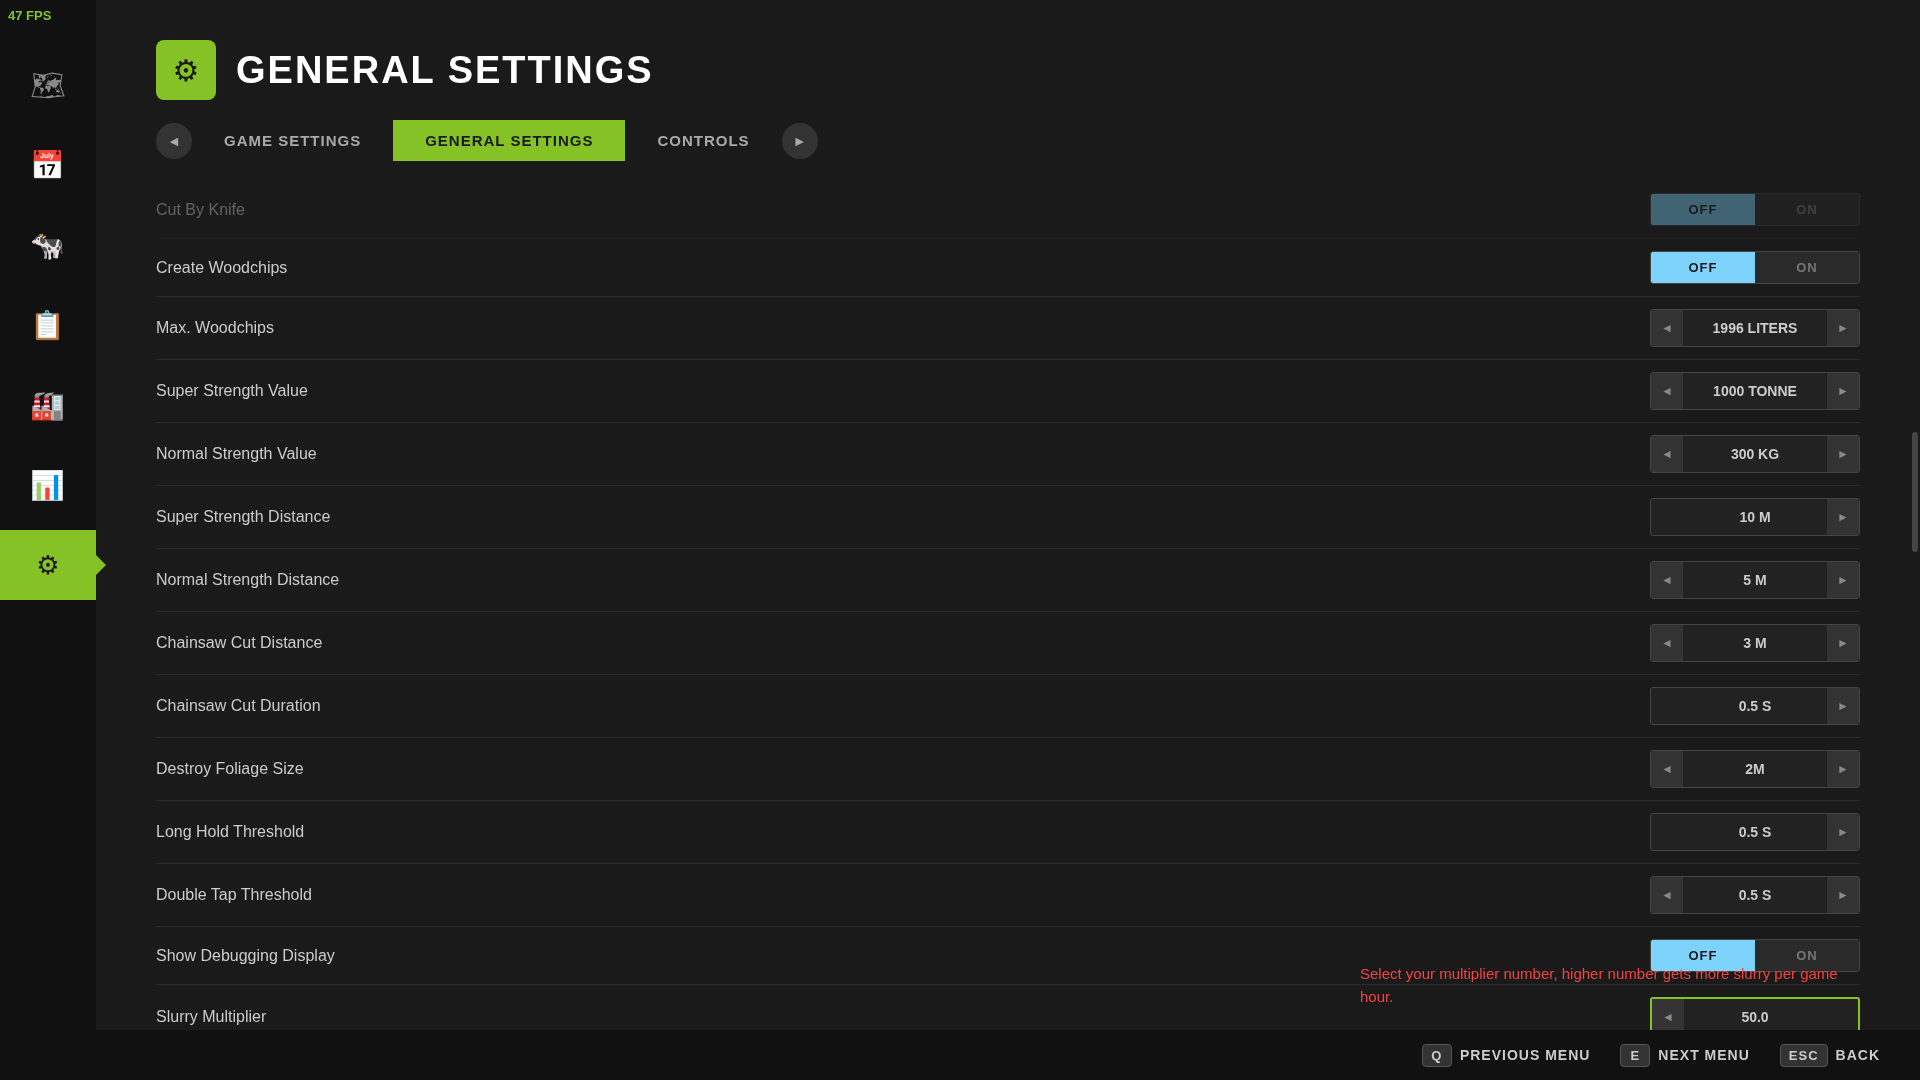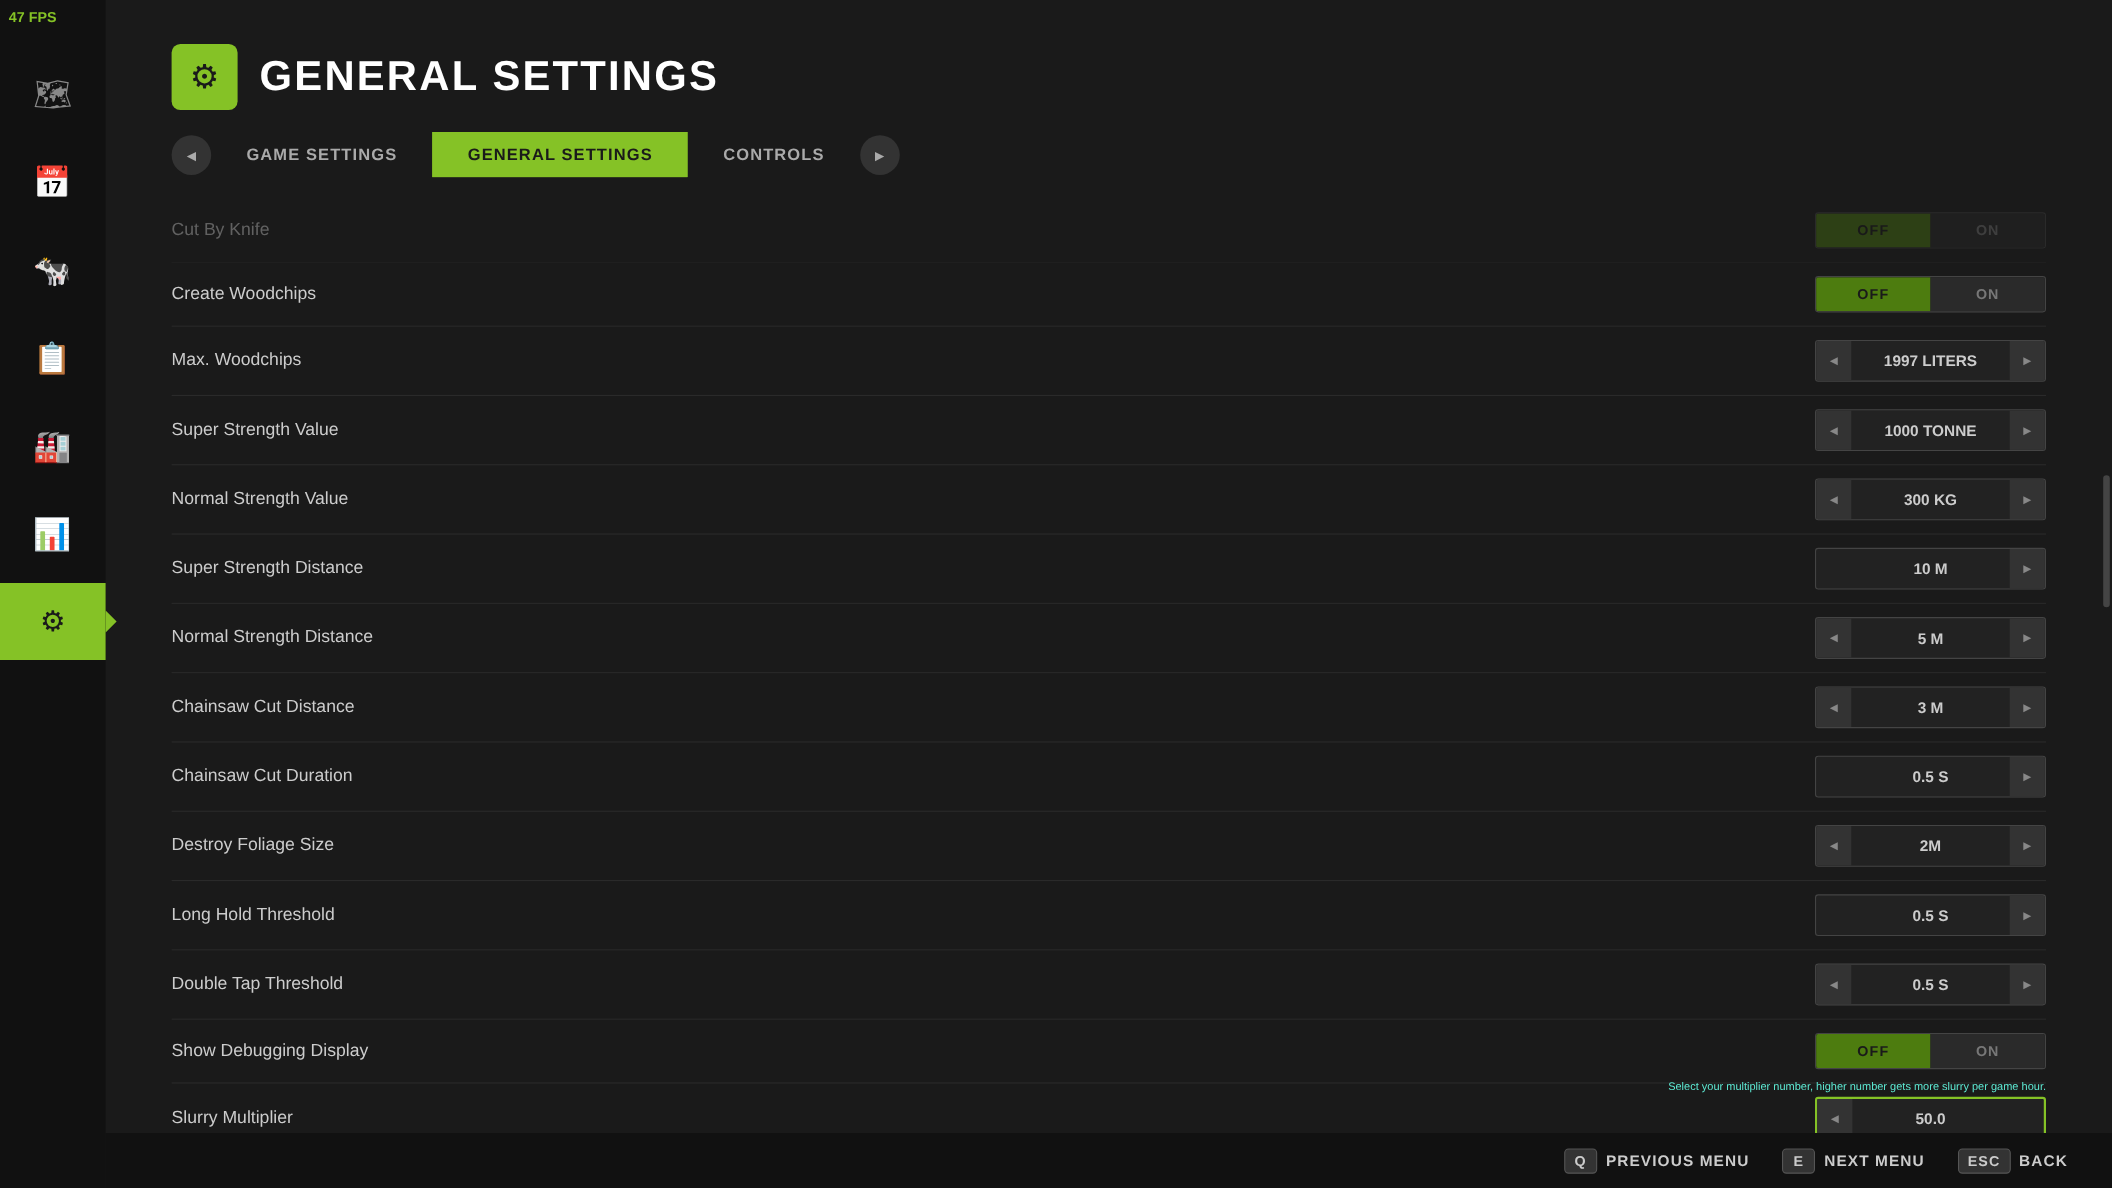--- a/index.html
+++ b/index.html
@@ -199,21 +199,21 @@
       flex: 1;
       padding: 8px 20px;
       text-align: center;
       font-size: 13px;
       font-weight: 700;
       letter-spacing: 1px;
       cursor: pointer;
     }
 
     .toggle-btn.selected-off {
-      background-color: #4d7c0f;
+      background-color: #7dd3fc;
       color: #1a1a1a;
     }
 
     .toggle-btn.unselected {
       background-color: #2a2a2a;
       color: #777;
     }
 
     
     .spinner-control {
@@ -264,24 +264,24 @@
       color: #ffffff;
       letter-spacing: 2px;
       text-transform: uppercase;
       margin: 20px 0 15px 0;
     }
 
     
     #description {
       position: absolute;
       right: 60px;
-      bottom: 84px;
+      bottom: 72px;
       max-width: 500px;
-      font-size: 10px;
-      color: #5eead4;
+      font-size: 15px;
+      color: #ef4444;
       line-height: 1.5;
     }
 
     
     #bottombar {
       position: absolute;
       bottom: 0;
       left: 96px;
       right: 0;
       height: 50px;
@@ -397,21 +397,21 @@
           <div class="toggle-btn unselected">ON</div>
         </div>
       </div>
     </div>
 
     <div class="setting-row">
       <span class="setting-label">Max. Woodchips</span>
       <div class="setting-control">
         <div class="spinner-control">
           <div class="spinner-btn">◄</div>
-          <div class="spinner-value">1997 LITERS</div>
+          <div class="spinner-value">1996 LITERS</div>
           <div class="spinner-btn">►</div>
         </div>
       </div>
     </div>
 
     <div class="setting-row">
       <span class="setting-label">Super Strength Value</span>
       <div class="setting-control">
         <div class="spinner-control">
           <div class="spinner-btn">◄</div>

